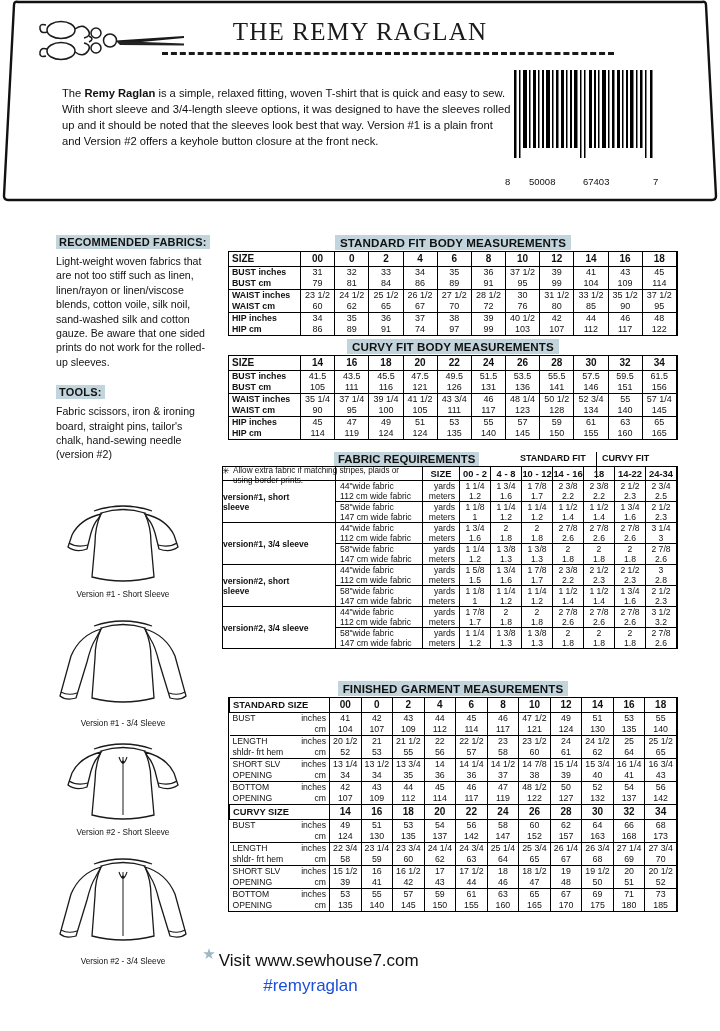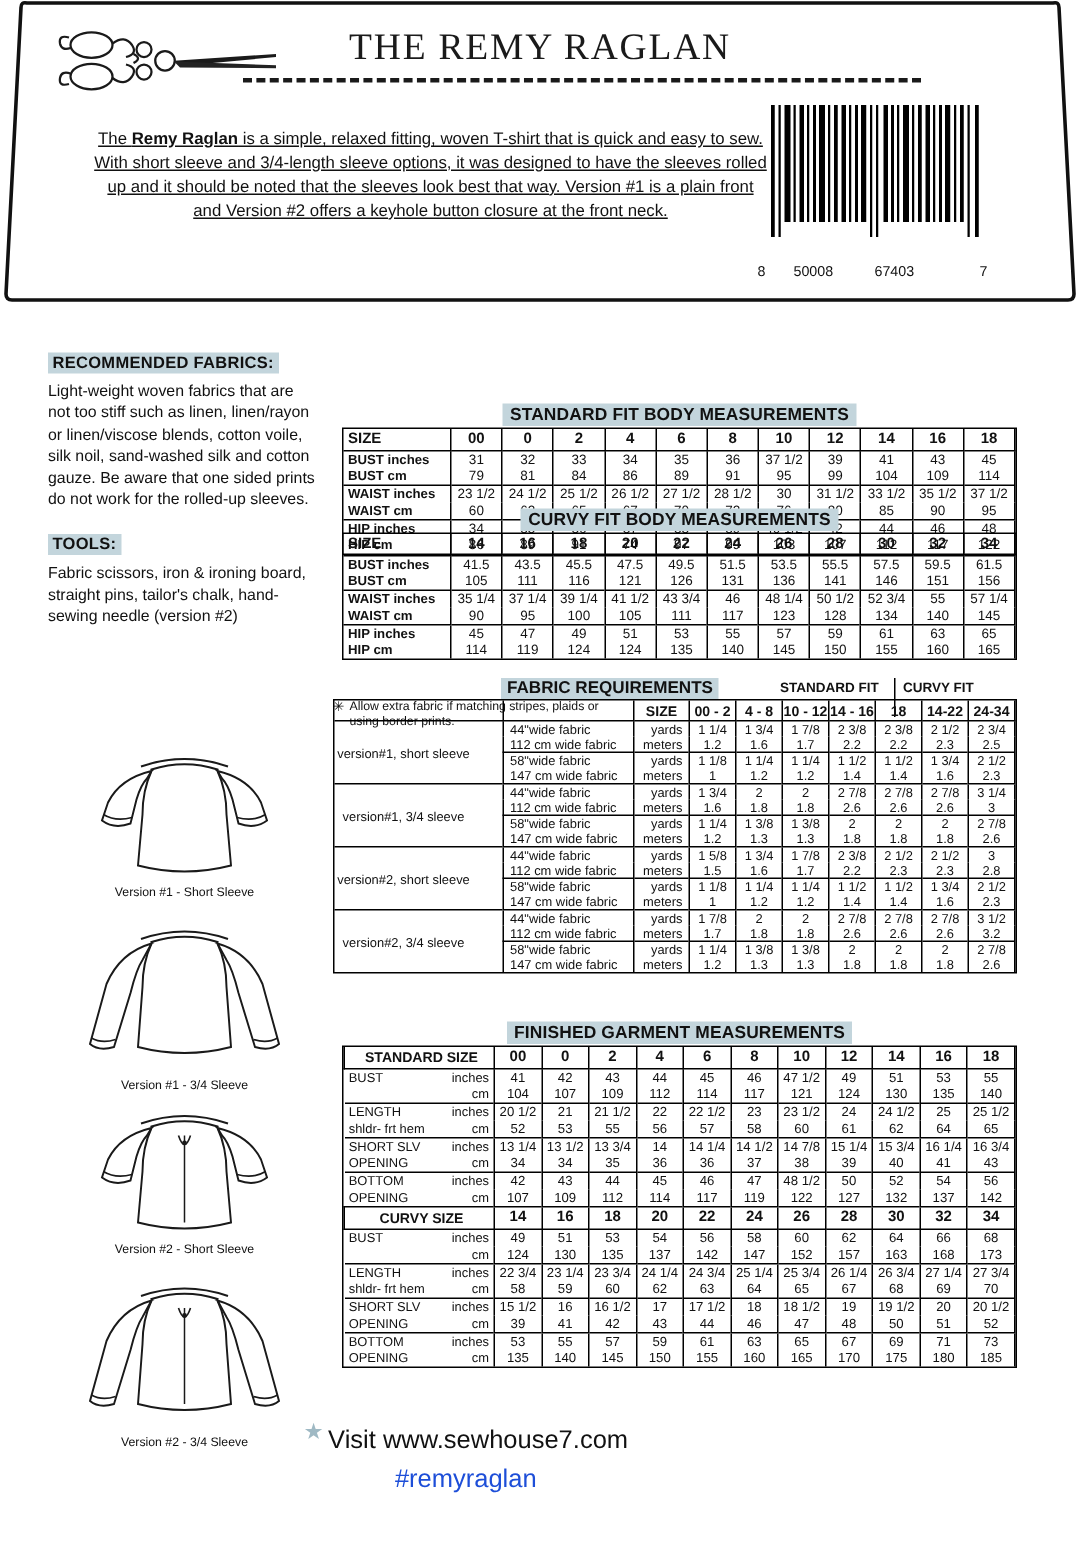--- a/index.html
+++ b/index.html
@@ -15,40 +15,40 @@
     font-family:"Liberation Serif", serif;font-size:25px;letter-spacing:1.2px;
     color:#1a1a1a;
   }
   .dashline{
     position:absolute;left:162px;top:52px;width:452px;height:0;
     border-top:3px dashed #1a1a1a;
   }
   .scissors{position:absolute;left:34px;top:16px;width:150px;height:48px;}
   .blurb{
     position:absolute;left:62px;top:86px;width:450px;
-    font-size:11.2px;line-height:1.42;color:#111;text-align:center;text-decoration:underline;
+    font-size:11.2px;line-height:1.42;color:#111;text-align:left;
   }
   .blurb b{font-weight:bold;}
   .barcode{position:absolute;left:512px;top:70px;width:150px;height:100px;}
   .barcode .bars{display:block;width:150px;height:88px;}
   .bc-digits{
     position:absolute;left:505px;top:176px;width:170px;
     font-size:9.5px;font-family:"Liberation Sans",sans-serif;
   }
   .bc-digits span{position:absolute;}
   .bc-l{left:0px;} .bc-m1{left:24px;} .bc-m2{left:78px;} .bc-r{left:148px;}
   .sec-head{
     font-size:11px;font-weight:bold;letter-spacing:.2px;color:#111;
     display:inline-block;background:#c3d5dc;padding:1px 3px;
   }
   .sec-body{font-size:10.6px;line-height:1.36;color:#111;margin-top:4px;}
 
   
   #leftcol{position:absolute;left:32px;top:232px;width:180px;}
-  .blk{margin-bottom:13px;}
+  .blk{margin-bottom:13px;margin-left:24px;}
 
   
   #figs{position:absolute;left:28px;top:497px;width:190px;}
   .fig{width:190px;text-align:center;margin-bottom:2px;}
   .fig svg{display:block;margin:0 auto;}
   .fig-cap{font-size:8.2px;color:#111;margin-top:1px;margin-bottom:7px;}
 
   
   .tbl-title{
     text-align:center;font-size:11.6px;font-weight:bold;letter-spacing:.1px;
@@ -60,21 +60,21 @@
     border-left:1px solid #000;border-right:1px solid #000;
     text-align:center;padding:0;height:11px;line-height:11px;
     font-weight:normal;
   }
   .tbl-outer{border:1.6px solid #000;}
   .hdr td{font-weight:bold;font-size:10px;border-bottom:1.6px solid #000;height:14px;line-height:14px;}
   .rowlabel{text-align:left;padding-left:3px;font-weight:bold;font-size:8.8px;}
   .grp-top td{border-top:1.3px solid #000;}
 
   
-  #tblStd{position:absolute;left:228px;top:236px;width:450px;margin-top:34px;}
+  #tblStd{position:absolute;left:228px;top:236px;width:450px;}
   #tblCur{position:absolute;left:228px;top:340px;width:450px;}
   .bm td:first-child{text-align:left;padding-left:3px;border-left:none;}
   .bm .hdr td:first-child{font-size:10px;}
 
   
   #tblFab{position:absolute;left:222px;top:452px;width:456px;}
   #fabTitleRow{position:relative;height:15px;}
   #fabTitleRow .t{
     position:absolute;left:112px;top:0;font-size:11.4px;font-weight:bold;
     background:#c3d5dc;padding:1px 4px;
@@ -84,34 +84,34 @@
   #fabTitleRow .vdiv{position:absolute;left:374px;top:0px;width:0;height:26px;border-left:1.4px solid #000;}
   .fabnote{
     position:absolute;left:0px;top:14px;width:180px;font-size:8.2px;line-height:1.25;
   }
   .fabnote .star{position:absolute;left:0;top:0;font-size:9px;}
   .fabnote .txt{display:block;margin-left:11px;}
   #fabTable{position:absolute;left:0;top:14px;width:456px;}
   #fabTable table{font-size:8.6px;}
   #fabTable td{height:10px;line-height:10px;}
   #fabTable .vh td{font-weight:bold;font-size:9.4px;height:13px;line-height:13px;border-bottom:1.6px solid #000;}
-  .fab-ver{text-align:center;padding-right:20px;font-weight:normal;font-size:8.6px;}
+  .fab-ver{text-align:left;padding-right:20px;font-weight:bold;font-size:8.6px;}
   .fab-w{text-align:left;padding-left:4px;}
   .fab-u{text-align:right;padding-right:4px;}
   .thickdiv{border-left:1.6px solid #000 !important;}
   .rowtop-thin td{border-top:1px solid #000;}
   .rowtop-thick td{border-top:1.6px solid #000;}
 
   
   #tblFin{position:absolute;left:228px;top:682px;width:450px;}
   .fg .lbl{text-align:left;padding-left:3px;font-size:8.6px;border-left:none;position:relative;}
   .fg .lbl .u{position:absolute;right:3px;top:0;text-align:right;}
   .fg td{font-size:8.8px;}
   .fg .hdr td{font-size:10px;}
-  .fg .hdr td:first-child{text-align:center;padding-left:3px;font-size:9.4px;}
+  .fg .hdr td:first-child{text-align:left;padding-left:3px;font-size:9.4px;}
 
   
   #footer{position:absolute;left:0;top:945px;width:621px;text-align:center;}
   #footer .l1{font-size:17px;color:#111;}
   #footer .l2{font-size:17px;color:#1d4ed8;margin-top:5px;}
   #footer .star{color:#9fb9c4;font-size:15px;vertical-align:super;margin-right:3px;}
 </style>
 </head>
 <body>
 

